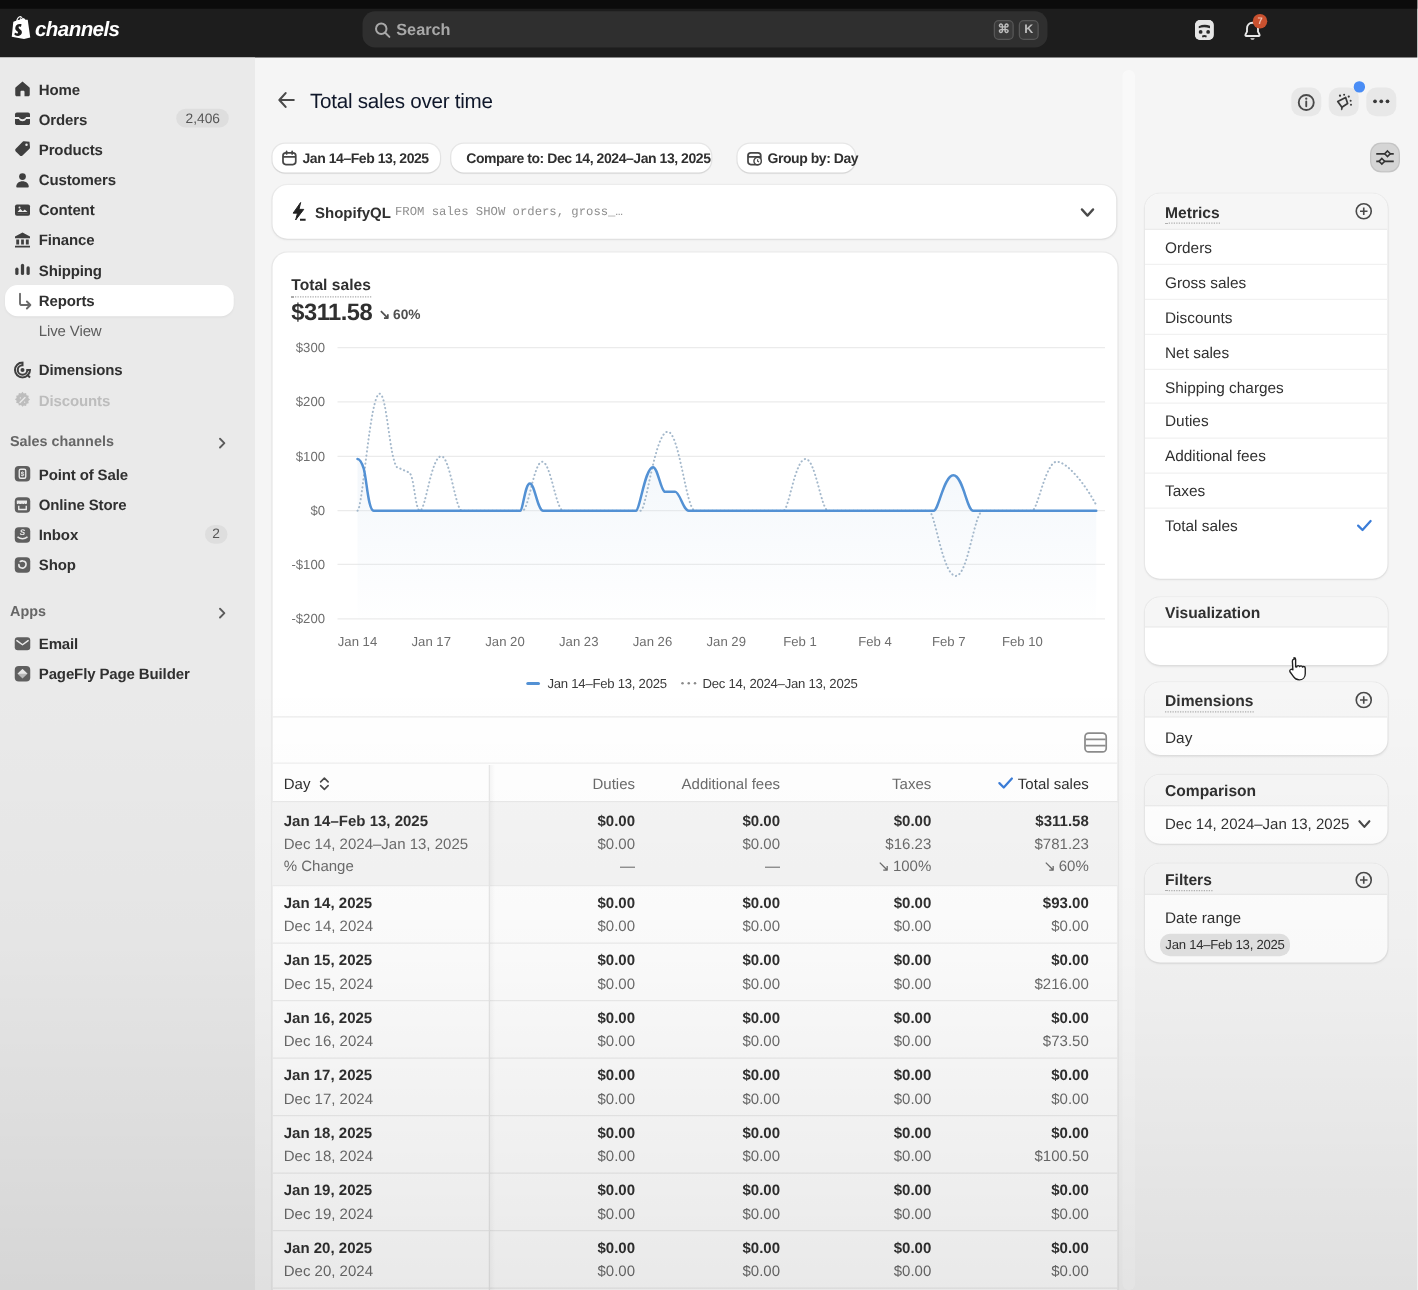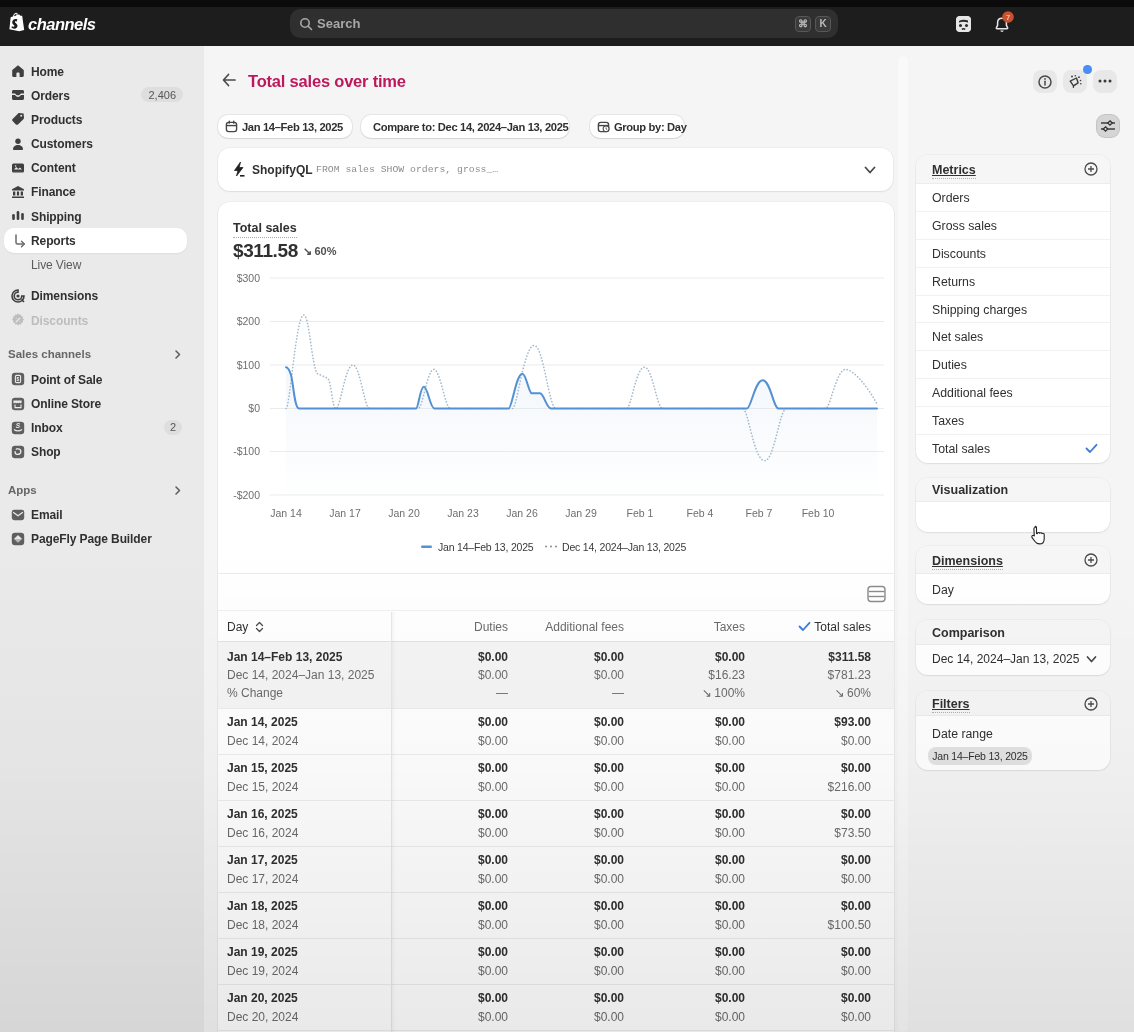--- a/index.html
+++ b/index.html
@@ -19,38 +19,38 @@
 #avatar { left:956px; top:16px; width:15px; height:16px; background:#e3e3e3; border-radius:4px; overflow:hidden; }
 
 #sidebar { left:0; top:46px; width:204px; height:986px; background:#eaeaea; }
 .nav { position:absolute; left:0; width:196px; height:24px; }
 .nav .ic { position:absolute; left:11px; top:5px; width:14px; height:14px; }
 .nav .tx { position:absolute; left:31px; top:5.5px; font-size:12px; font-weight:650; color:#303030; letter-spacing:-0.1px; }
 .nav .badge { position:absolute; top:4px; background:#dedede; border-radius:8px; font-size:11px; color:#555; padding:1.5px 7px; font-weight:500; }
 .sechead { position:absolute; left:8px; font-size:11.5px; font-weight:650; color:#666; }
 #reportsel { left:4px; top:228px; width:183px; height:25px; background:#fff; border-radius:10px; box-shadow:0 1px 2px rgba(0,0,0,0.05); }
 
-#title { left:248px; top:72px; font-size:16.5px; font-weight:700; color:#be185d; letter-spacing:-0.2px; }
+#title { left:248px; top:72px; font-size:16.5px; font-weight:400; color:#0f172a; letter-spacing:-0.2px; }
 #backarr { left:221px; top:72px; width:16px; height:16px; }
 .iconbtn { position:absolute; width:24px; height:23px; background:#e8e8e8; border-radius:8px; }
 
 .fbtn { position:absolute; top:115px; height:23px; background:#fff; border-radius:10px; box-shadow:0 0 0 1px rgba(0,0,0,0.06), 0 1px 1px rgba(0,0,0,0.08); font-size:12px; font-weight:650; color:#303030; letter-spacing:-0.1px; }
 .fbtn .tx { position:absolute; top:5.5px; white-space:nowrap; font-size:11.2px; letter-spacing:-0.35px; }
 #togglebtn { left:1096px; top:114px; width:24px; height:24px; background:#d5d5d5; border-radius:9px; box-shadow:inset 0 0 0 1px rgba(0,0,0,0.08); }
 
 #qlbar { left:218px; top:148px; width:675px; height:43px; background:#fff; border-radius:12px; box-shadow:0 1px 2px rgba(0,0,0,0.07), 0 0 0 1px rgba(0,0,0,0.03);text-align:center; }
 #qlbar .lbl { position:absolute; left:34px; top:15px; font-size:12px; font-weight:650; color:#303030; }
 #qlbar .code { position:absolute; left:98px; top:16px; font-family:"Liberation Mono", monospace; font-size:9.8px; color:#8e8e8e; letter-spacing:0; }
 
 #bigcard { left:218px; top:202px; width:676px; height:840px; background:#fff; border-radius:12px; box-shadow:0 1px 2px rgba(0,0,0,0.07), 0 0 0 1px rgba(0,0,0,0.03); }
 
 .pcard { position:absolute; left:916px; width:194px; background:#fff; border-radius:12px; box-shadow:0 1px 2px rgba(0,0,0,0.07), 0 0 0 1px rgba(0,0,0,0.03); overflow:hidden; }
 .phead { position:relative; height:27px; background:#f6f6f6; border-bottom:1px solid #ececec; }
 .phead .tx { position:absolute; left:16px; top:7px; font-size:12.5px; font-weight:650; color:#303030; }
-.phead .tx.dot { border-bottom:1.5px dotted #b0b0b0; padding-bottom:1px;text-decoration:underline; }
+.phead .tx.dot { border-bottom:1.5px dotted #b0b0b0; padding-bottom:1px; }
 .pitem { position:relative; height:27.9px; border-bottom:1px solid #f1f1f1; }
 .pitem:last-child { border-bottom:none; }
 .pitem .tx { position:absolute; left:16px; top:7px; font-size:12.3px; font-weight:500; color:#303030; }
 .plus { position:absolute; right:12px; top:7px; width:14px; height:14px; }
 
 .hv { font-size:12px; font-weight:500; color:#6b6b6b; width:108px; text-align:right; }
 .d1 { font-size:12px; font-weight:650; color:#303030; }
 .d2 { font-size:12px; font-weight:500; color:#6b6b6b; }
 .v { font-size:12px; width:108px; text-align:right; }
 .l1 { font-weight:650; color:#303030; }
@@ -496,27 +496,24 @@
   <div class="pitem">
         <span class="tx">Orders</span>
       </div>
   <div class="pitem">
         <span class="tx">Gross sales</span>
       </div>
   <div class="pitem">
         <span class="tx">Discounts</span>
       </div>
   <div class="pitem">
-        <span class="tx">Returns</span>
+        <span class="tx">Net sales</span>
       </div>
   <div class="pitem">
         <span class="tx">Shipping charges</span>
-      </div>
-  <div class="pitem">
-        <span class="tx">Net sales</span>
       </div>
   <div class="pitem">
         <span class="tx">Duties</span>
       </div>
   <div class="pitem">
         <span class="tx">Additional fees</span>
       </div>
   <div class="pitem">
         <span class="tx">Taxes</span>
       </div>

